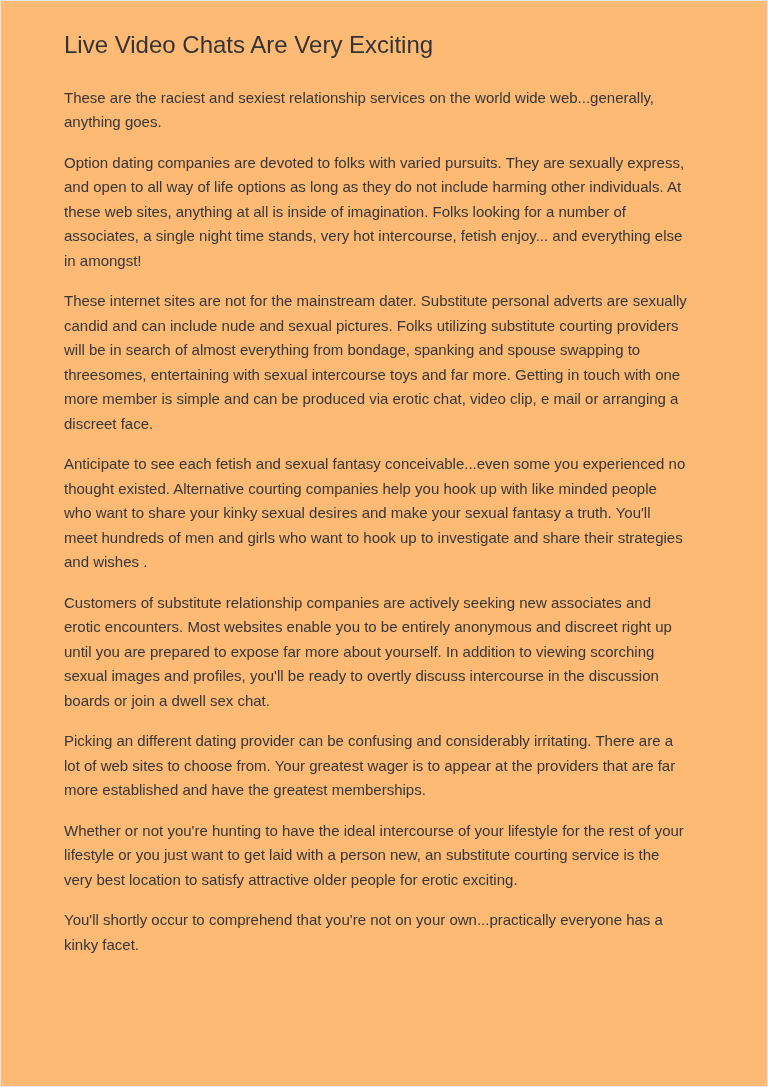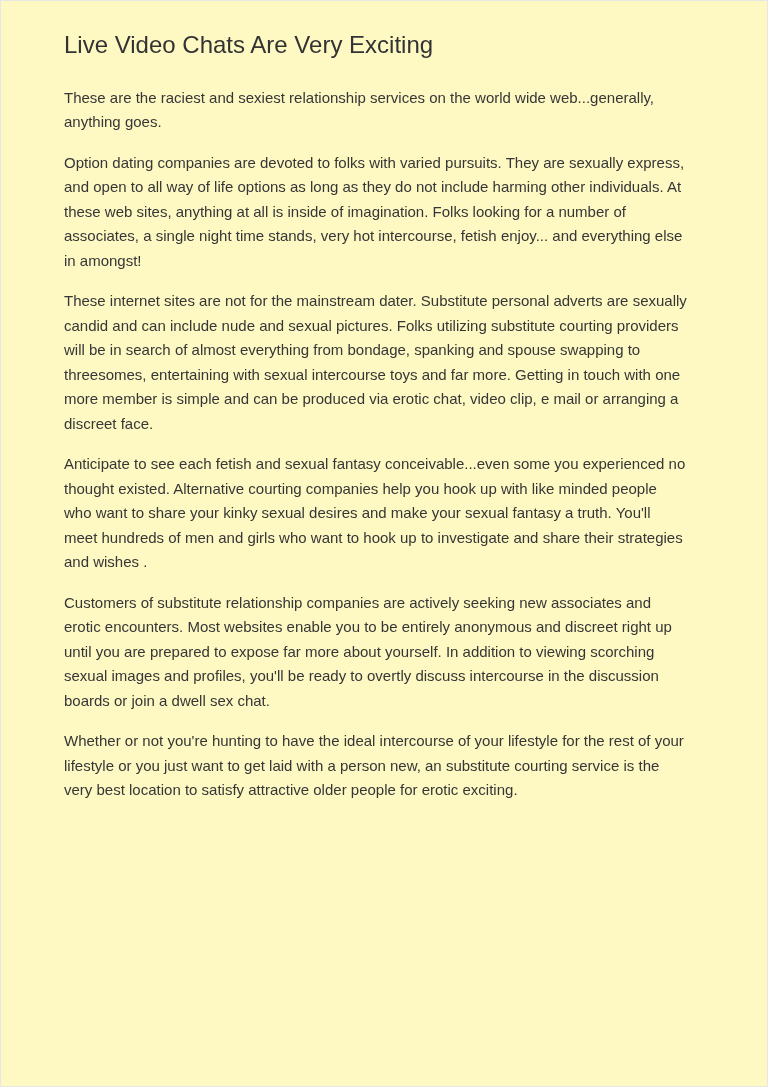--- a/index.html
+++ b/index.html
@@ -10,21 +10,21 @@
   body {
     width: 768px;
     height: 1087px;
     overflow: hidden;
     font-family: "Liberation Sans", "DejaVu Sans", sans-serif;
   }
   .doc-page {
     box-sizing: border-box;
     width: 768px;
     height: 1087px;
-    background: #fef9c3;
+    background: #fdba74;
     border: 1px solid #e7e7e7;
     padding: 30px 63px 0 63px;
     overflow: hidden;
   }
   .doc-title {
     font-size: 24px;
     font-weight: 400;
     color: #333333;
     margin: 0 0 26px 0;
     line-height: 1.2;
@@ -41,14 +41,16 @@
 <body>
 
 <div class="doc-page">
   <h1 class="doc-title">Live Video Chats Are Very Exciting</h1>
 
   <p class="doc-paragraph">These are the raciest and sexiest relationship services on the world wide web...generally, anything goes.</p>
   <p class="doc-paragraph">Option dating companies are devoted to folks with varied pursuits. They are sexually express, and open to all way of life options as long as they do not include harming other individuals. At these web sites, anything at all is inside of imagination. Folks looking for a number of associates, a single night time stands, very hot intercourse, fetish enjoy... and everything else in amongst!</p>
   <p class="doc-paragraph">These internet sites are not for the mainstream dater. Substitute personal adverts are sexually candid and can include nude and sexual pictures. Folks utilizing substitute courting providers will be in search of almost everything from bondage, spanking and spouse swapping to threesomes, entertaining with sexual intercourse toys and far more. Getting in touch with one more member is simple and can be produced via erotic chat, video clip, e mail or arranging a discreet face.</p>
   <p class="doc-paragraph">Anticipate to see each fetish and sexual fantasy conceivable...even some you experienced no thought existed. Alternative courting companies help you hook up with like minded people who want to share your kinky sexual desires and make your sexual fantasy a truth. You'll meet hundreds of men and girls who want to hook up to investigate and share their strategies and wishes .</p>
   <p class="doc-paragraph">Customers of substitute relationship companies are actively seeking new associates and erotic encounters. Most websites enable you to be entirely anonymous and discreet right up until you are prepared to expose far more about yourself. In addition to viewing scorching sexual images and profiles, you'll be ready to overtly discuss intercourse in the discussion boards or join a dwell sex chat.</p>
+  <p class="doc-paragraph">Picking an different dating provider can be confusing and considerably irritating. There are a lot of web sites to choose from. Your greatest wager is to appear at the providers that are far more established and have the greatest memberships.</p>
   <p class="doc-paragraph">Whether or not you're hunting to have the ideal intercourse of your lifestyle for the rest of your lifestyle or you just want to get laid with a person new, an substitute courting service is the very best location to satisfy attractive older people for erotic exciting.</p>
+  <p class="doc-paragraph">You'll shortly occur to comprehend that you're not on your own...practically everyone has a kinky facet.</p>
 </div>
 
 </body></html>

